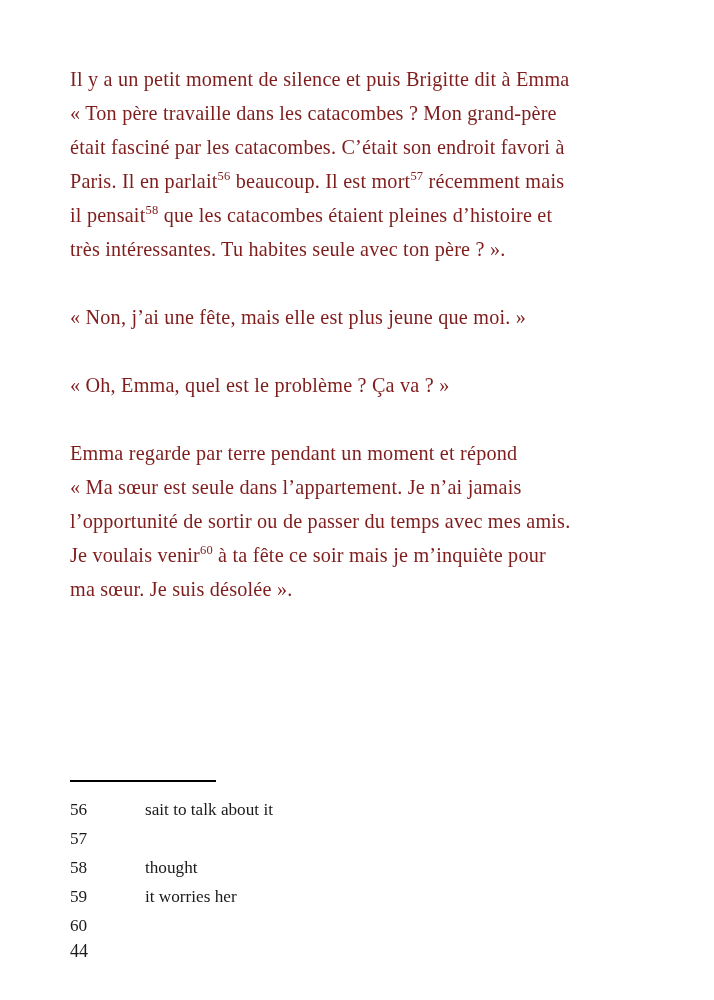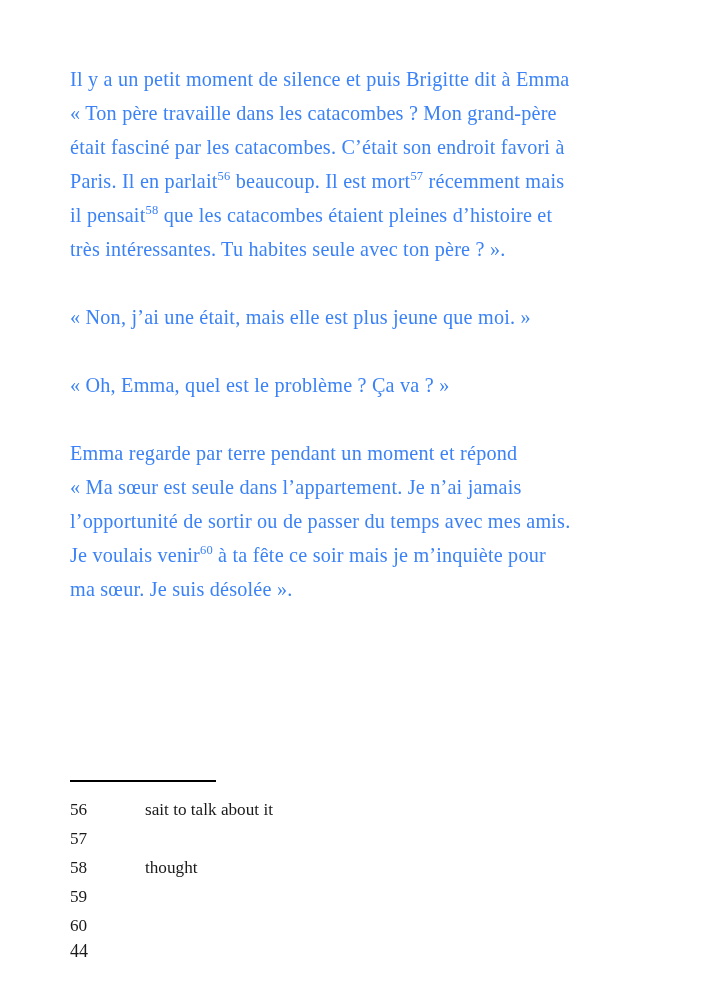--- a/index.html
+++ b/index.html
@@ -23,21 +23,21 @@
   .body-col {
     position: absolute;
     left: 70px;
     top: 62px;
     width: 548px;
   }
 
   .para {
     font-size: 20.2px;
     line-height: 34px;
-    color: #3b82f6;
+    color: #7f1d1d;
     text-align: left;
     margin: 0 0 34px 0;
     white-space: pre-line;
     letter-spacing: 0.01em;
   }
 
   .para:last-child {
     margin-bottom: 11px;
   }
 
@@ -103,21 +103,21 @@
 <div class="page">
 
   <div class="body-col">
 
   <p class="para"><span>Il y a un petit moment de silence et puis Brigitte dit à Emma
 « Ton père travaille dans les catacombes ? Mon grand-père
 était fasciné par les catacombes. C’était son endroit favori à
 Paris. Il </span><b>en parlait</b><sup>56</sup><span> beaucoup. Il </span><b>est mort</b><sup>57</sup><span> récemment mais
 il </span><b>pensait</b><sup>58</sup><span> que les catacombes étaient pleines d’histoire et
 très intéressantes. Tu habites seule avec ton père ? ».</span></p>
-      <p class="para"><span>« Non, j’ai une était, mais elle est plus jeune que moi. »</span></p>
+      <p class="para"><span>« Non, j’ai une fête, mais elle est plus jeune que moi. »</span></p>
       <p class="para"><span>« Oh, Emma, quel est le problème ? Ça va ? »</span></p>
       <p class="para"><span>Emma regarde par terre pendant un moment et répond
 « Ma sœur est seule dans l’appartement. Je n’ai jamais
 l’opportunité de sortir ou de passer du temps avec mes amis.
 Je </span><b>voulais venir</b><sup>60</sup><span> à ta fête ce soir mais je m’inquiète pour
 ma sœur. Je suis désolée ».</span></p>
     </div>
 
   <div class="footnote-rule"></div>
 
@@ -129,20 +129,21 @@
       </div>
       <div class="footnote-row">
         <span class="fn-num">57</span>
       </div>
       <div class="footnote-row">
         <span class="fn-num">58</span>
         <span class="fn-text">thought</span>
       </div>
       <div class="footnote-row">
         <span class="fn-num">59</span>
+        <span class="fn-text">it worries her</span>
       </div>
       <div class="footnote-row">
         <span class="fn-num">60</span>
       </div>
     </div>
 
   <div class="page-number">44</div>
 
 </div>
 

